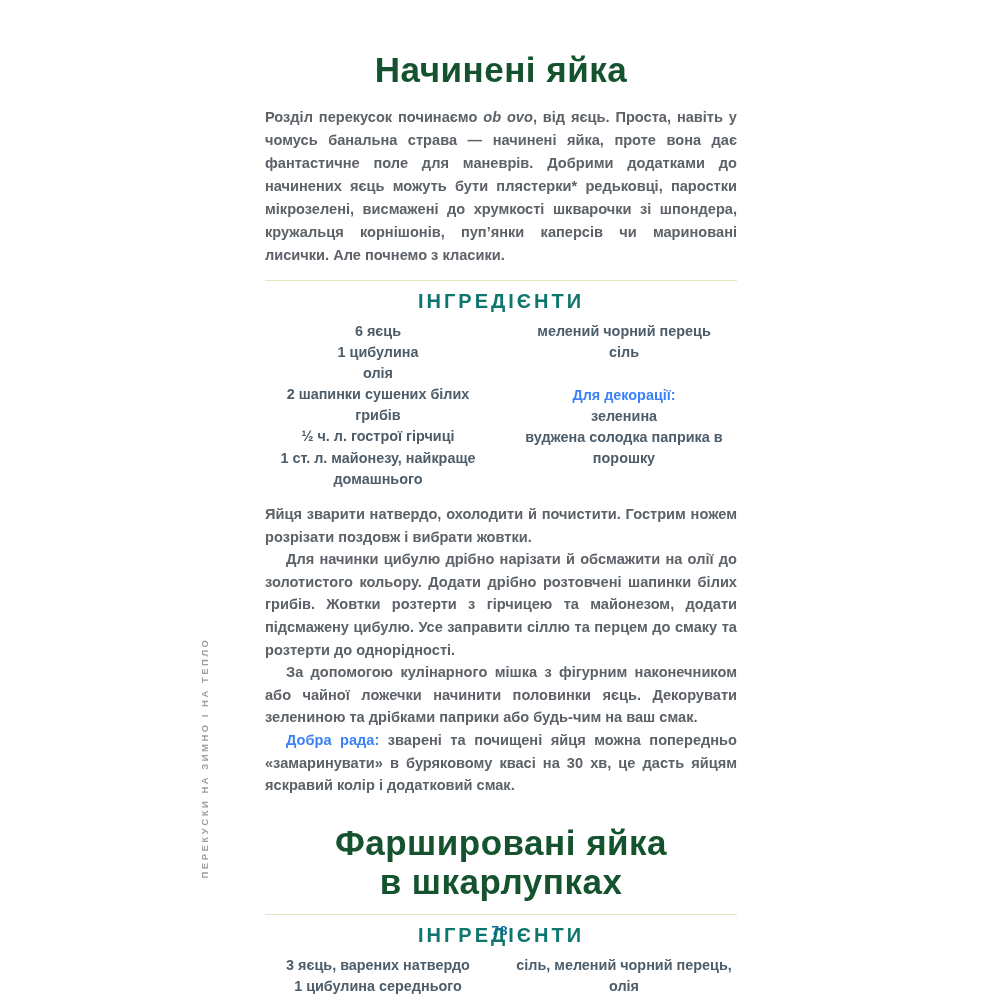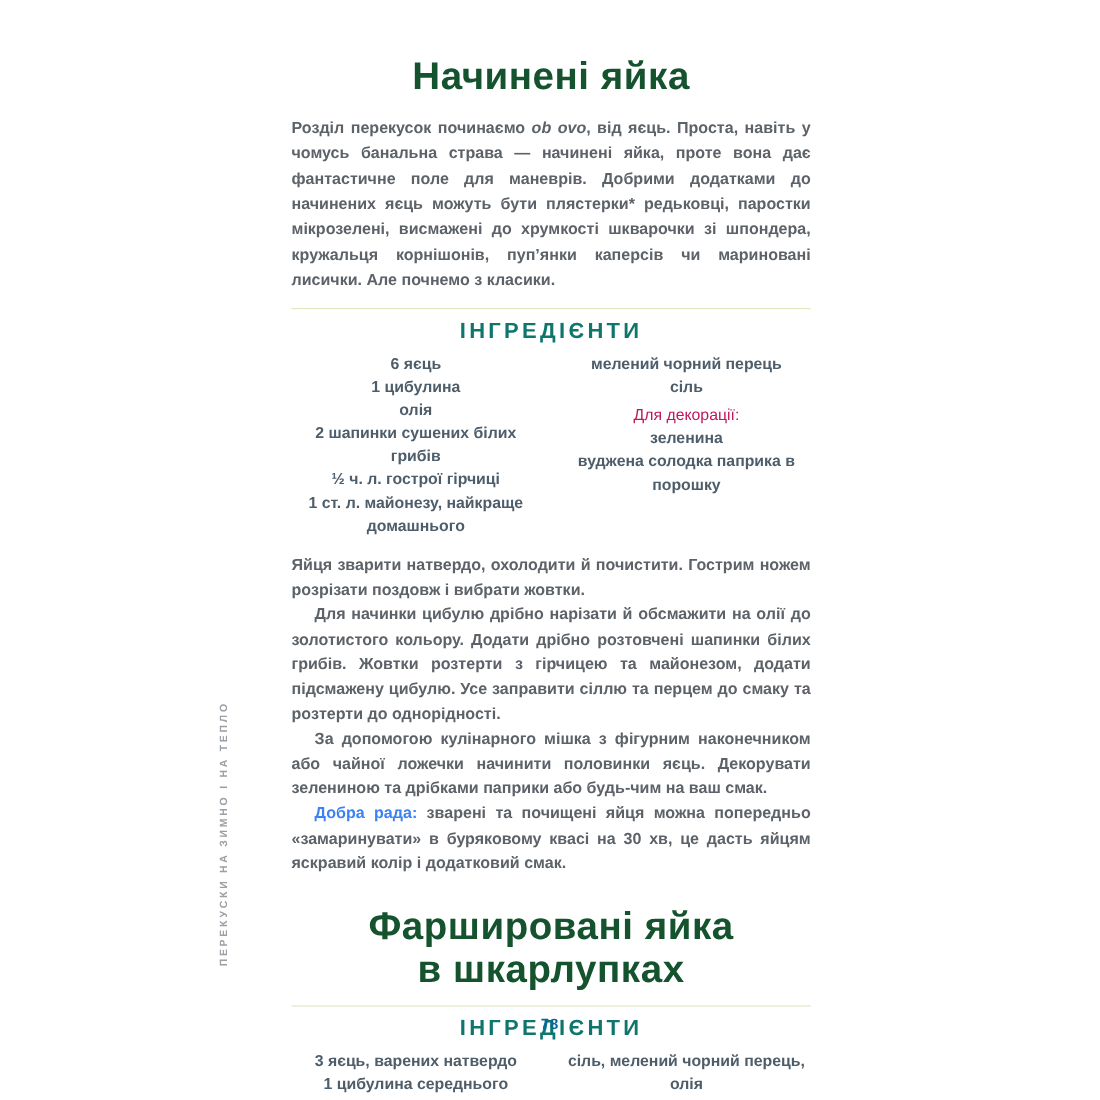--- a/index.html
+++ b/index.html
@@ -55,23 +55,23 @@
   .ing-col {
     text-align:center;
     font-size:14.4px;
     line-height:1.47;
     color:#4d5d6a;
     font-weight:600;
   }
   .ing-item { display:block; }
   .decor-label {
     display:block;
-    margin-top:5px;
-    color:#be185d;
-    font-weight:400;
+    margin-top:22px;
+    color:#3b82f6;
+    font-weight:700;
   }
   .steps { margin-top:13px; }
   .steps p {
     font-size:14.6px;
     line-height:1.55;
     color:#5c6268;
     text-align:justify;
     font-weight:600;
   }
   .steps p.indent { text-indent:21px; }

